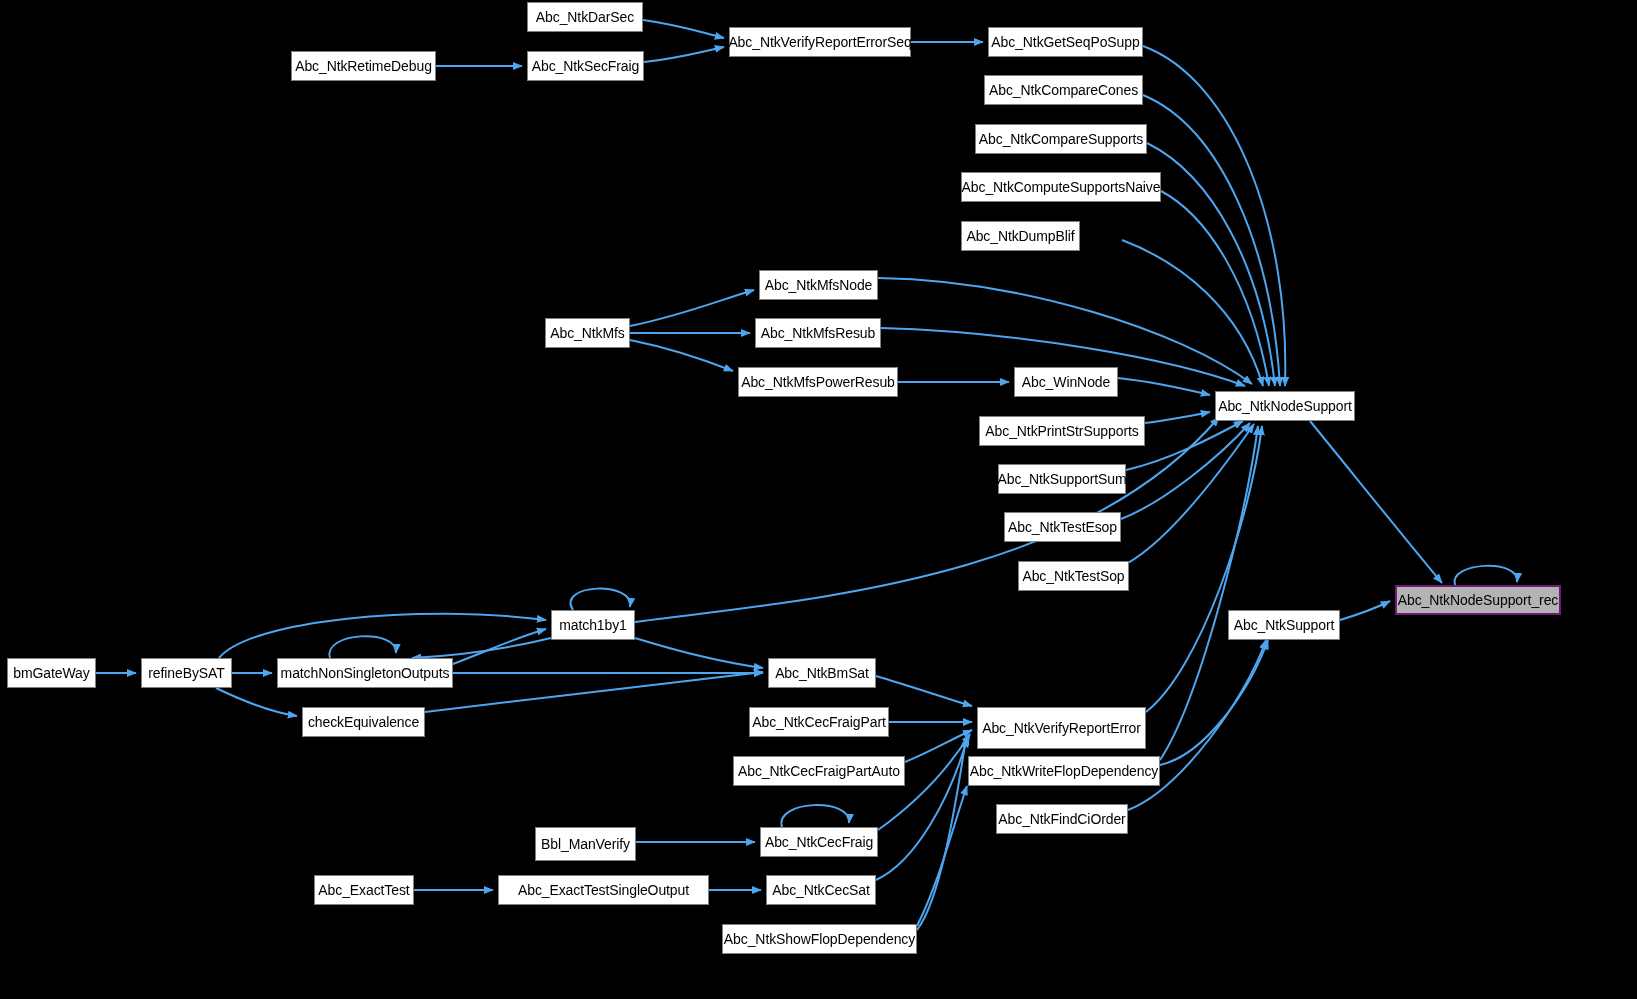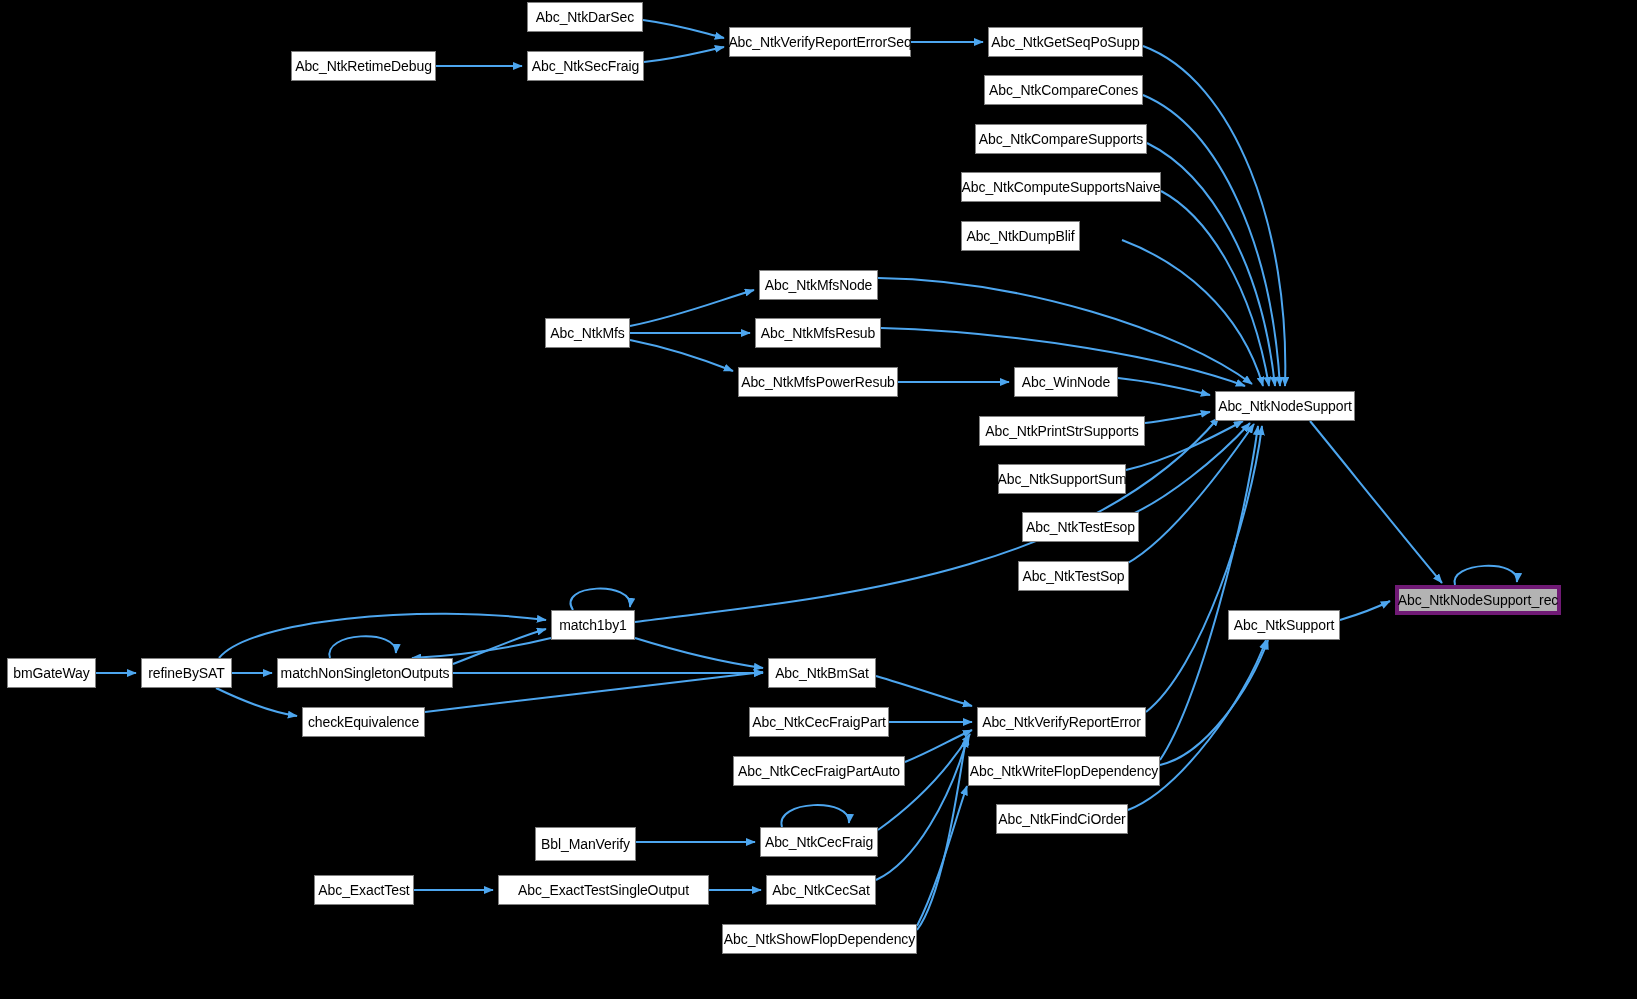--- a/index.html
+++ b/index.html
@@ -22,21 +22,21 @@
     line-height:1;
     display:flex;
     align-items:center;
     justify-content:center;
     white-space:nowrap;
     letter-spacing:-0.1px;
     z-index:5;
   }
   .node.highlight{
     background:#b3b3b3;
-    border:4px solid #701a75;
+    border:2px solid #701a75;
   }
   .node span{pointer-events:none;}
 </style>
 </head>
 <body>
 
 <div id="stage">
   <svg id="edges" viewBox="0 0 1637 999">
     <defs>
       <marker id="ah" markerWidth="10" markerHeight="8" refX="9.2" refY="4" orient="auto" markerUnits="userSpaceOnUse">
@@ -148,21 +148,21 @@
     </div>
     <div class="node" style="left: 1215px; top: 391px; width: 140px; height: 30px;">
       <span>Abc_NtkNodeSupport</span>
     </div>
     <div class="node" style="left: 979px; top: 416px; width: 166px; height: 30px;">
       <span>Abc_NtkPrintStrSupports</span>
     </div>
     <div class="node" style="left: 998px; top: 464px; width: 128px; height: 30px;">
       <span>Abc_NtkSupportSum</span>
     </div>
-    <div class="node" style="left: 1004px; top: 512px; width: 117px; height: 30px; margin-left: 18px;">
+    <div class="node" style="left: 1004px; top: 512px; width: 117px; height: 30px;">
       <span>Abc_NtkTestEsop</span>
     </div>
     <div class="node" style="left: 1007px; top: 561px; width: 111px; height: 30px; margin-left: 11px;">
       <span>Abc_NtkTestSop</span>
     </div>
     <div class="node highlight" style="left: 1395px; top: 585px; width: 166px; height: 30px;">
       <span>Abc_NtkNodeSupport_rec</span>
     </div>
     <div class="node" style="left: 551px; top: 610px; width: 84px; height: 30px;">
       <span>match1by1</span>
@@ -181,21 +181,21 @@
     </div>
     <div class="node" style="left: 768px; top: 658px; width: 108px; height: 30px;">
       <span>Abc_NtkBmSat</span>
     </div>
     <div class="node" style="left: 302px; top: 707px; width: 123px; height: 30px;">
       <span>checkEquivalence</span>
     </div>
     <div class="node" style="left: 749px; top: 707px; width: 140px; height: 30px;">
       <span>Abc_NtkCecFraigPart</span>
     </div>
-    <div class="node" style="left: 977px; top: 707px; width: 169px; height: 30px;">
+    <div class="node" style="left: 977px; top: 707px; width: 169px; height: 42px;">
       <span>Abc_NtkVerifyReportError</span>
     </div>
     <div class="node" style="left: 733px; top: 756px; width: 172px; height: 30px;">
       <span>Abc_NtkCecFraigPartAuto</span>
     </div>
     <div class="node" style="left: 968px; top: 756px; width: 192px; height: 30px;">
       <span>Abc_NtkWriteFlopDependency</span>
     </div>
     <div class="node" style="left: 996px; top: 804px; width: 132px; height: 30px;">
       <span>Abc_NtkFindCiOrder</span>

